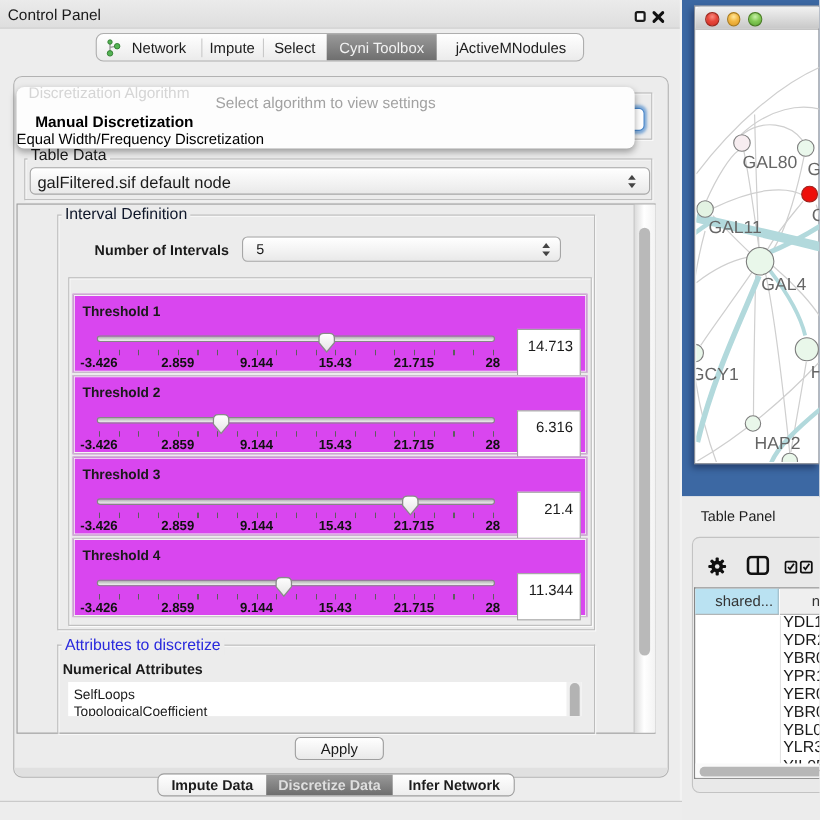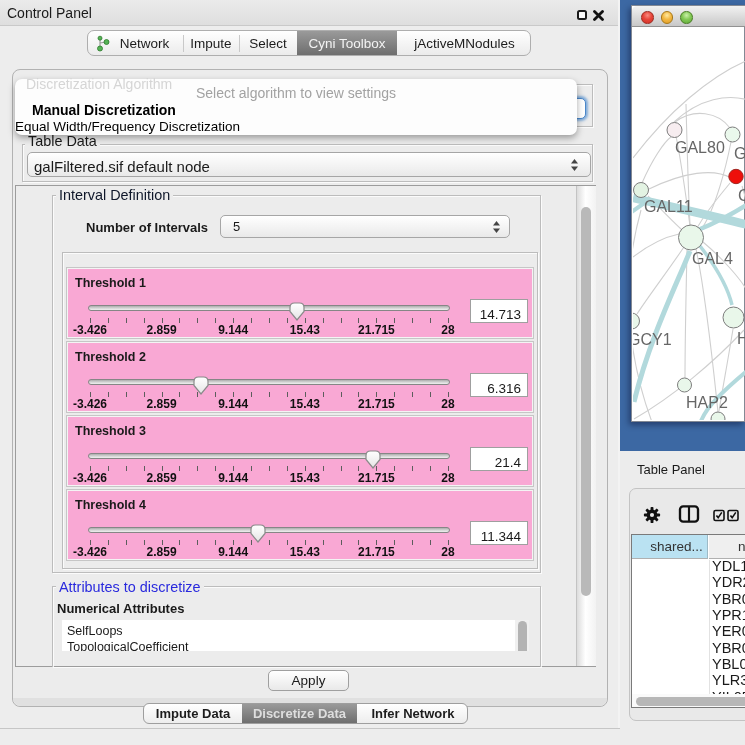--- a/index.html
+++ b/index.html
@@ -6,26 +6,26 @@
 html,body { width:745px; height:745px; }
 body { position:relative; background:#ededed; font-family:"Liberation Sans",sans-serif; font-size:13px; color:#1a1a1a; overflow:hidden; }
 .abs { position:absolute; }
 .etched { border:1px solid #bcbcbc; box-shadow:inset 1px 1px 0 rgba(255,255,255,.8), 1px 1px 0 rgba(255,255,255,.8); }
 .gtitle { position:absolute; background:#ececec; padding:0 3px; line-height:15px; font-size:14.4px; }
 .combo { position:absolute; background:linear-gradient(#ffffff,#f2f2f2 60%,#e9e9e9); border:1px solid #a6a6a6; border-radius:5px; box-shadow:inset 0 1px 0 #fff; }
 .stepper { position:absolute; right:8px; top:50%; margin-top:-6px; }
 .tseg { position:absolute; top:0; height:100%; display:flex; align-items:center; justify-content:center; font-size:13.5px; color:#1c1c1c; }
 .tsep { position:absolute; top:4px; width:1px; height:17px; background:#c9c9c9; }
 .darkseg { background:linear-gradient(#9a9a9a,#6e6e6e); color:#f3f3f3; }
-.thpanel { position:absolute; left:66px; width:468px; height:72px; background:#f9a8d4; border:1px solid #c6c6c6; box-shadow:inset 0 0 0 1px #f4f4f4; }
+.thpanel { position:absolute; left:66px; width:468px; height:72px; background:#d946ef; border:1px solid #c6c6c6; box-shadow:inset 0 0 0 1px #f4f4f4; }
 .thlabel { position:absolute; left:8px; top:8px; font-weight:bold; font-size:12.5px; }
 .track { position:absolute; left:21px; top:37px; width:362px; height:6px; border:1px solid #868686; border-radius:3px; background:linear-gradient(#adadad,#d6d6d6 55%,#efefef); }
 .ticks { position:absolute; left:23px; top:50px; width:360px; height:5px; background:repeating-linear-gradient(90deg,#5d5d5d 0,#5d5d5d 1px,transparent 1px,transparent 17.9px); }
 .tlab { position:absolute; top:55px; width:56px; text-align:center; font-size:12px; font-weight:bold; color:#111; }
-.vbox { position:absolute; left:403px; top:31px; width:58px; height:24px; background:#fff; border:1px solid #9f9f9f; line-height:29px; text-align:right; padding-right:6px; font-size:13.5px; }
+.vbox { position:absolute; left:403px; top:31px; width:58px; height:43px; background:#fff; border:1px solid #9f9f9f; line-height:29px; text-align:right; padding-right:6px; font-size:13.5px; }
 .thumb { position:absolute; top:34px; }
 </style>
 </head>
 <body>
 
 <div class="abs" style="left:0;top:0;width:620px;height:729px;background:#ededed;"></div>
 
 <div class="abs" style="left:0;top:0;width:620px;height:26px;background:linear-gradient(#ebebeb,#dedede);border-bottom:1px solid #c9c9c9;"></div>
 <div class="abs" style="left:7px;top:5px;font-size:14px;">Control Panel</div>
 <div class="abs" style="left:577px;top:10px;width:10px;height:10px;border:2px solid #1b1b1b;border-radius:2.5px;background:#fafafa;"></div>

